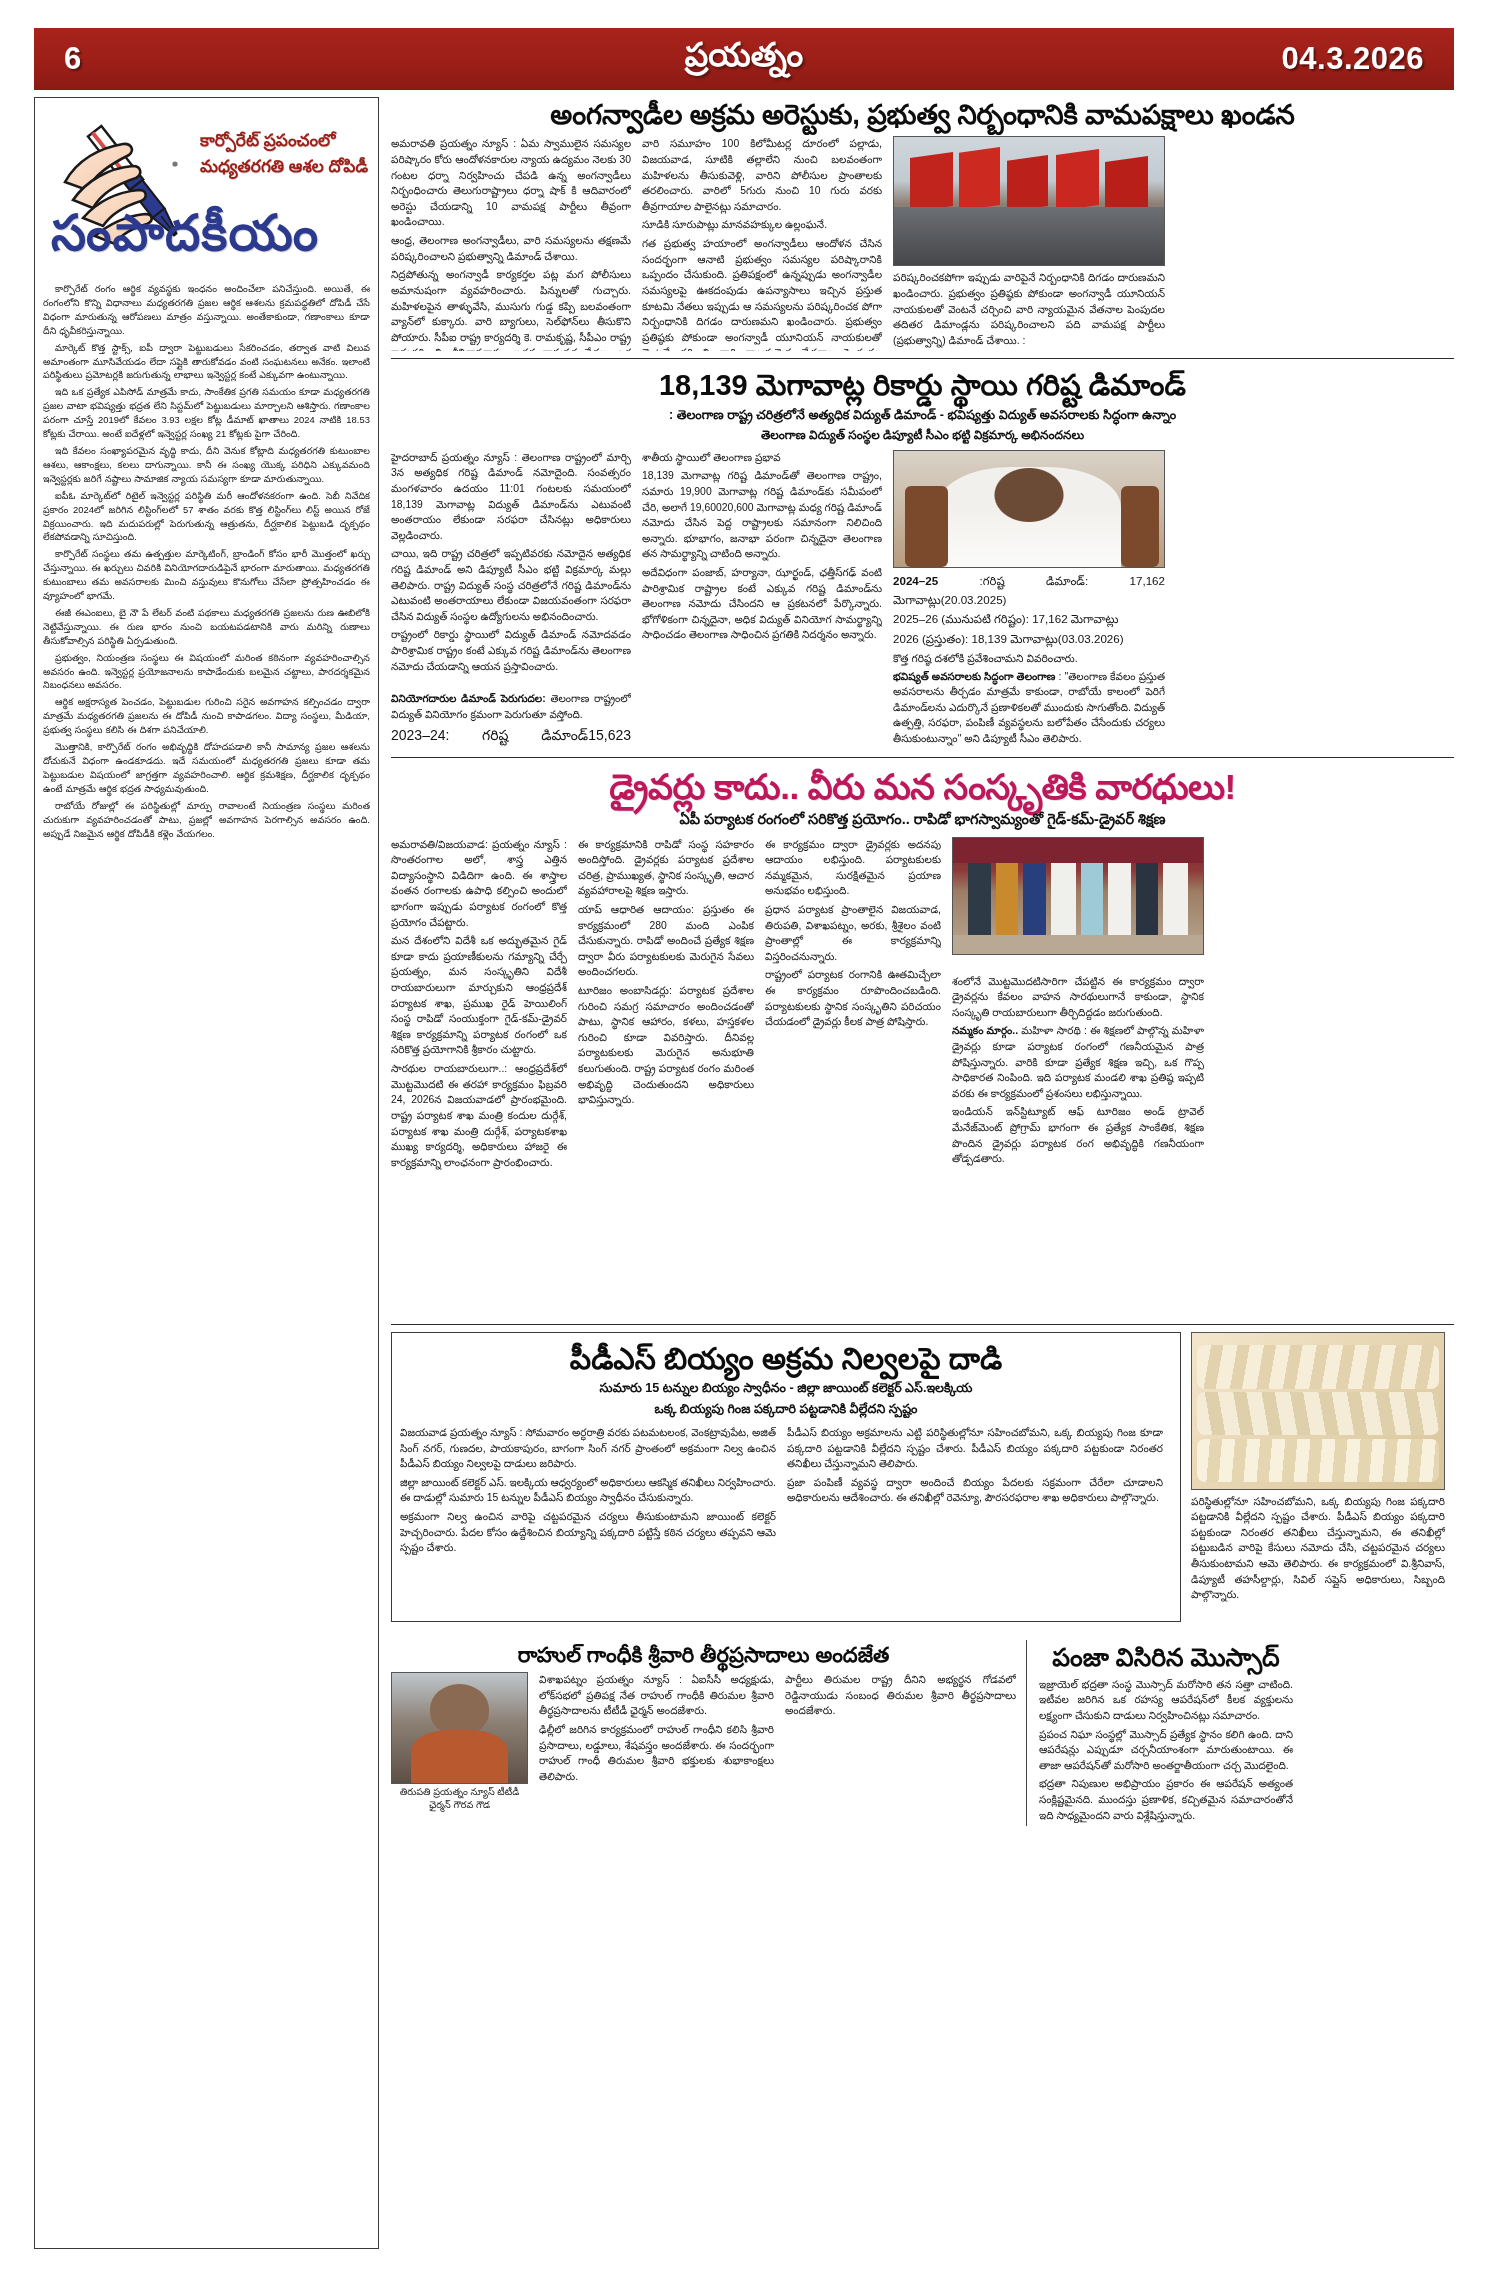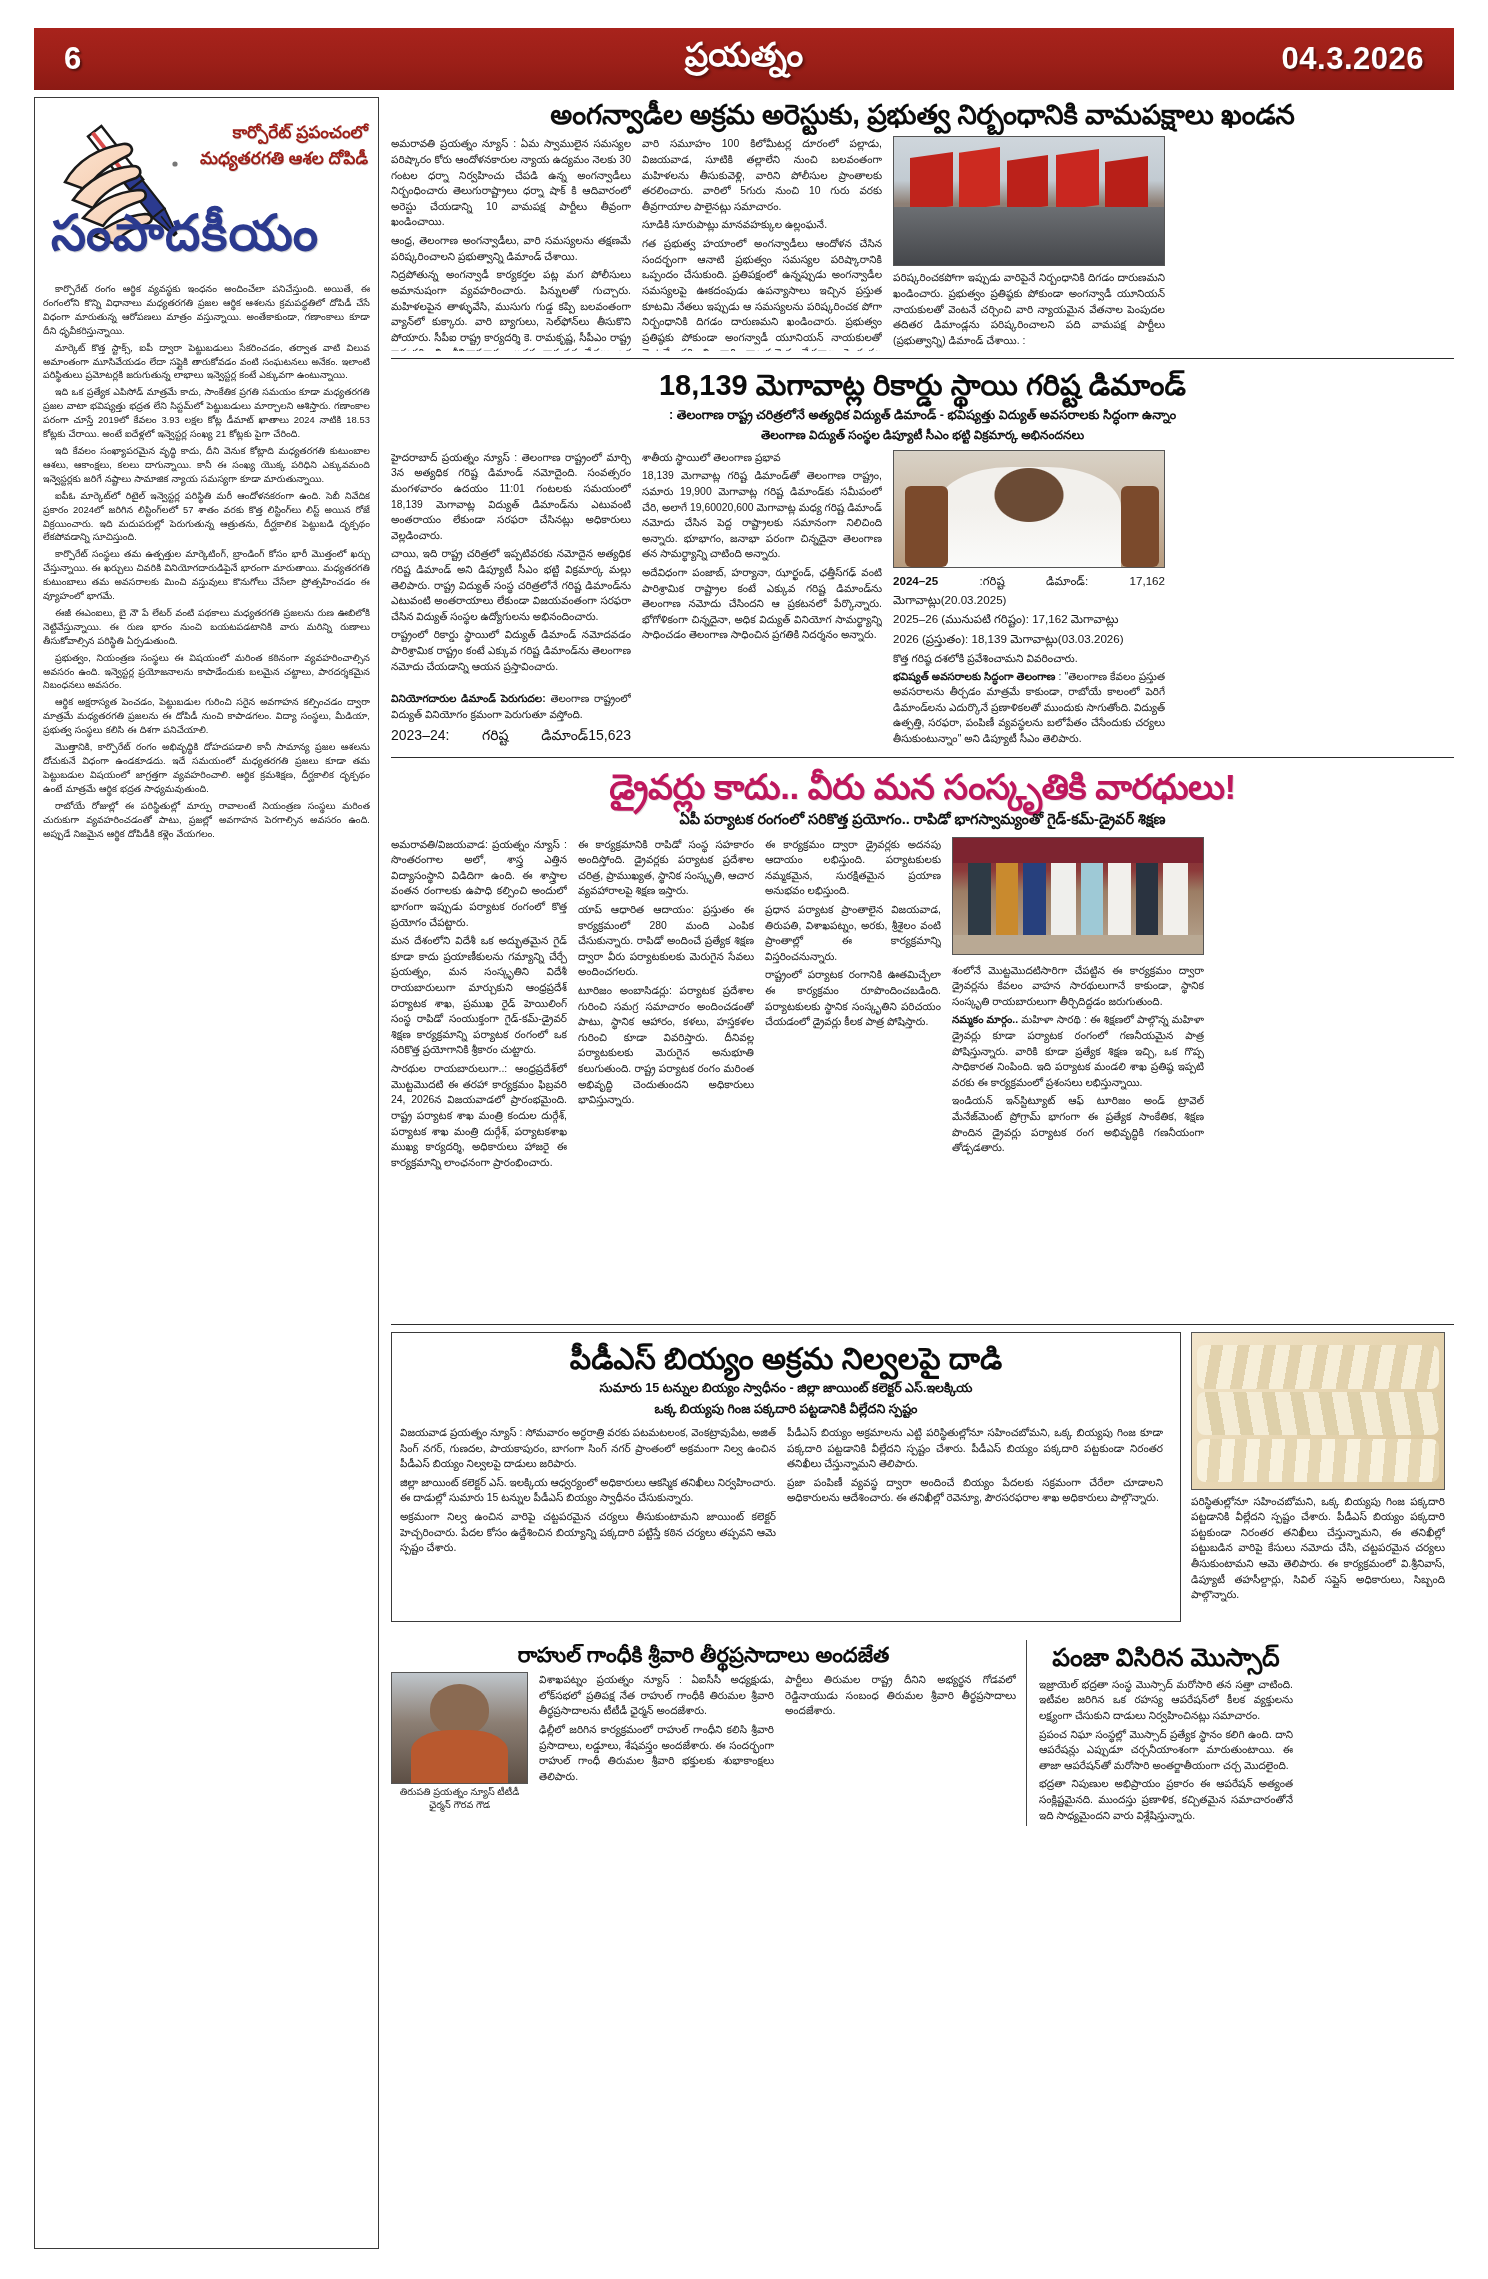--- a/index.html
+++ b/index.html
@@ -67,22 +67,21 @@
   }
 
   .edit-logo {
     height: 172px;
     position: relative;
     overflow: hidden;
     flex: 0 0 auto;
   }
   .edit-kicker {
     position: absolute;
-    right: 2px; top: 16px;
-    text-align: right;
+    right: 2px; top: 24px;
     color: #9c1f18;
     font-weight: bold;
     font-size: 17px;
     line-height: 1.5;
     text-shadow: .5px .5px 0 rgba(0,0,0,.15);
   }
   .edit-word {
     position: absolute;
     left: 8px; bottom: 2px;
     font-size: 50px;
@@ -373,21 +372,21 @@
               <div style="position:absolute;left:0;right:0;bottom:0;height:16%;background:#b9a994;"></div>
               <div style="position:absolute;left:6%;top:22%;width:9%;height:62%;background:#2e3a45;"></div>
               <div style="position:absolute;left:17%;top:22%;width:9%;height:62%;background:#c98a2e;"></div>
               <div style="position:absolute;left:28%;top:22%;width:9%;height:62%;background:#27407d;"></div>
               <div style="position:absolute;left:39%;top:22%;width:10%;height:62%;background:#efefec;"></div>
               <div style="position:absolute;left:51%;top:22%;width:9%;height:62%;background:#9ec9d6;"></div>
               <div style="position:absolute;left:62%;top:22%;width:9%;height:62%;background:#f2f0ec;"></div>
               <div style="position:absolute;left:73%;top:22%;width:9%;height:62%;background:#2a3340;"></div>
               <div style="position:absolute;left:84%;top:22%;width:10%;height:62%;background:#f2f0ec;"></div>
             </div>
-            <div class="col" style="margin-top:8px;">
+            <div class="col" style="margin-top:19px;">
               <p>శంలోనే మొట్టమొదటిసారిగా చేపట్టిన ఈ కార్యక్రమం ద్వారా డ్రైవర్లను కేవలం వాహన సారథులుగానే కాకుండా, స్థానిక సంస్కృతి రాయబారులుగా తీర్చిదిద్దడం జరుగుతుంది.</p>
               <p>
                 <span class="bold-run">నమ్మకం మార్గం..</span>
                 <span>మహిళా సారథి : ఈ శిక్షణలో పాల్గొన్న మహిళా డ్రైవర్లు కూడా పర్యాటక రంగంలో గణనీయమైన పాత్ర పోషిస్తున్నారు. వారికి కూడా ప్రత్యేక శిక్షణ ఇచ్చి, ఒక గొప్ప సాధికారత నింపింది. ఇది పర్యాటక మండలి శాఖ ప్రతిష్ఠ ఇప్పటి వరకు ఈ కార్యక్రమంలో ప్రశంసలు లభిస్తున్నాయి.</span>
               </p>
               <p>ఇండియన్ ఇన్‌స్టిట్యూట్ ఆఫ్ టూరిజం అండ్ ట్రావెల్ మేనేజ్‌మెంట్ ప్రోగ్రామ్ భాగంగా ఈ ప్రత్యేక సాంకేతిక, శిక్షణ పొందిన డ్రైవర్లు పర్యాటక రంగ అభివృద్ధికి గణనీయంగా తోడ్పడతారు.</p>
             </div>
           </div>
         </div>
       </div>

